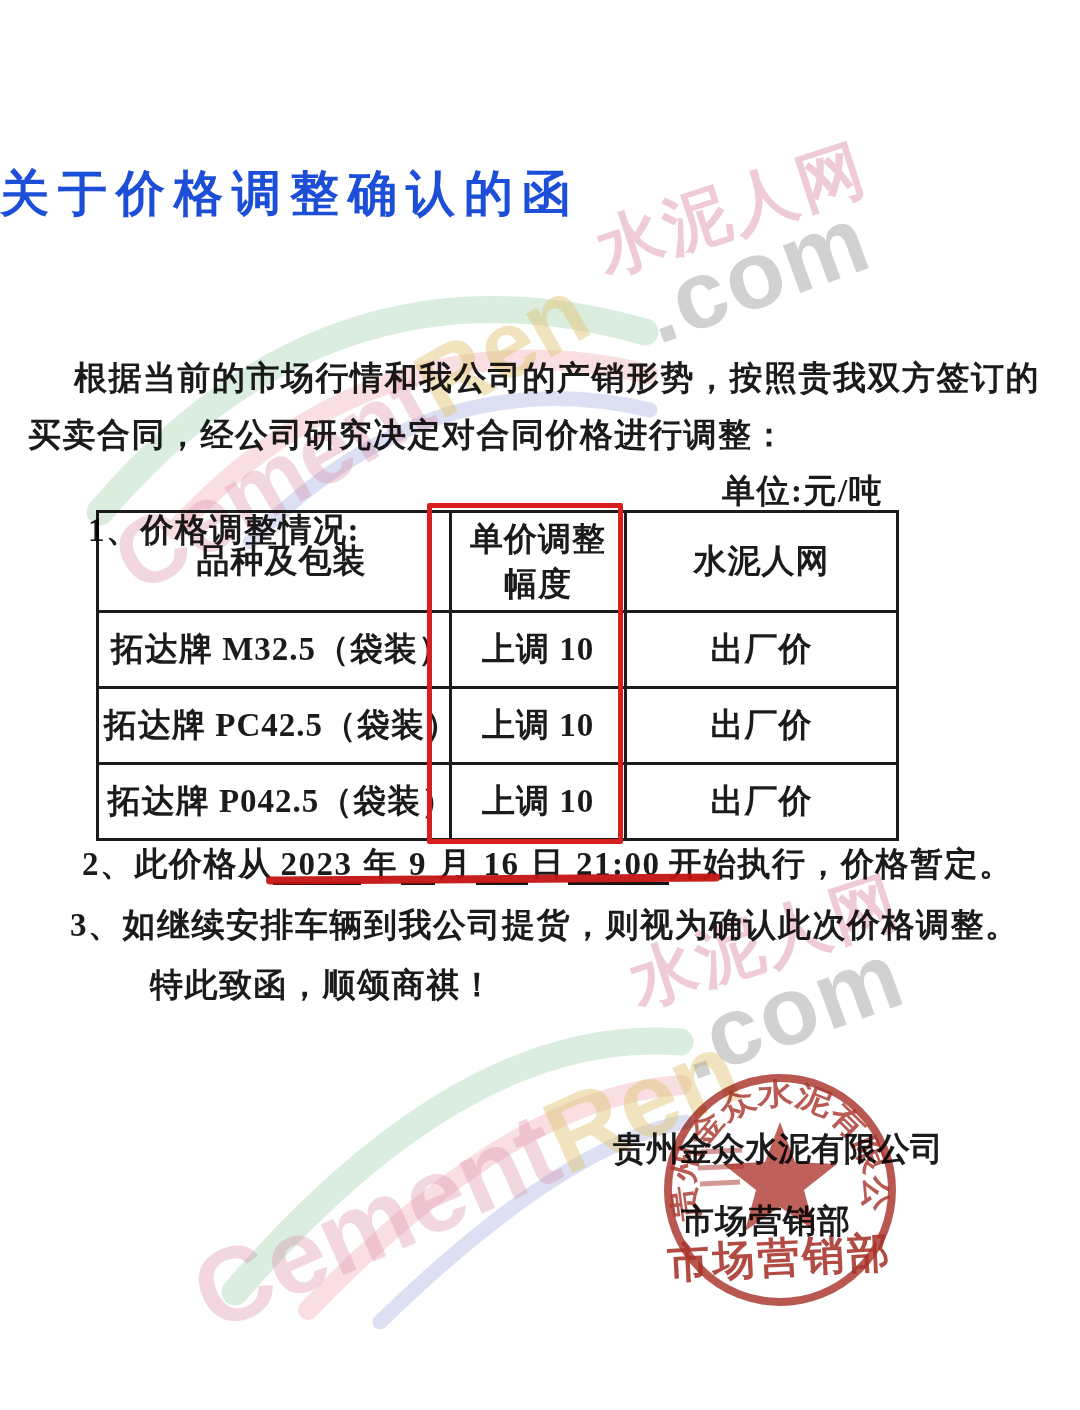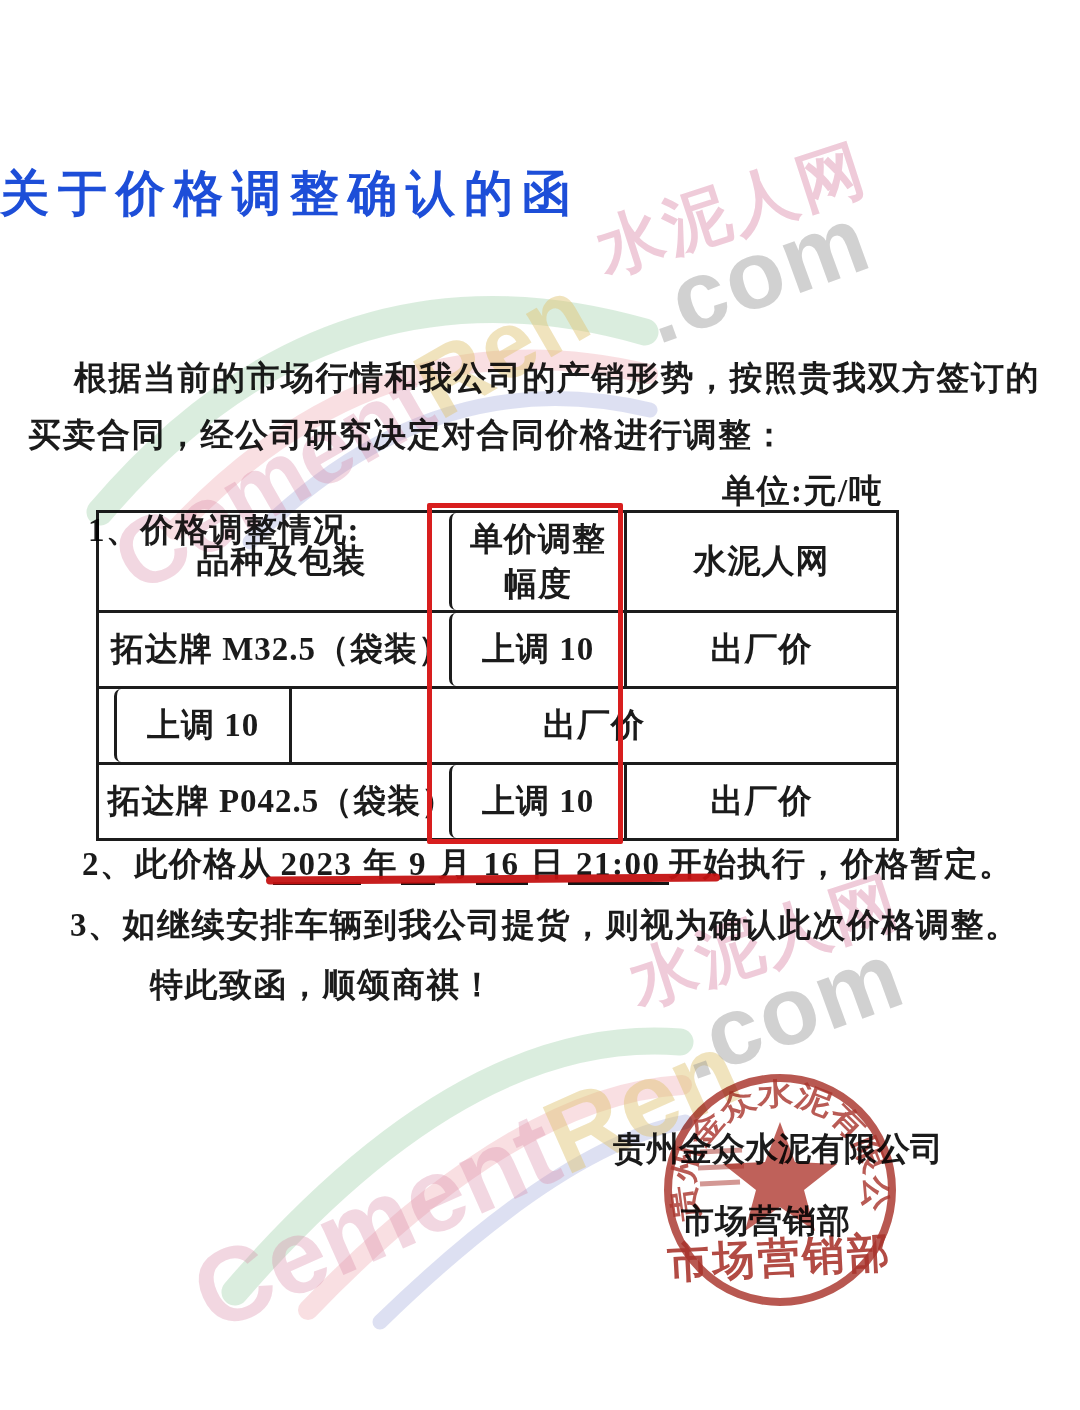--- a/index.html
+++ b/index.html
@@ -26,21 +26,21 @@
   .doc-table{
     left:96px;top:510px;width:797px;border:3px solid #1c1c1c;
     display:flex;flex-direction:column;background:transparent;
   }
   .tr{display:flex;height:73px;border-top:3px solid #1c1c1c;padding-left:15px;}
   .tr.head{height:97px;border-top:none;}
   .td{display:flex;align-items:center;justify-content:center;
       border-left:3px solid #1c1c1c;font-size:33px;font-weight:600;
       letter-spacing:1px;color:#1b1b1b;white-space:nowrap;}
   .td.c1{width:335px;border-left:none;}
-  .td.c2{width:172px;border-radius:7px;}
+  .td.c2{width:172px;}
   .td.c3{flex:1;}
   .td .stack{display:flex;flex-direction:column;align-items:center;line-height:45px;}
   
   .point2{left:70px;top:842px;margin-left:12px;}
   .point3{left:70px;top:903px;}
   .closing{left:128px;top:963px;margin-left:22px;}
   .u-seg{border-bottom:3px solid #151515;padding:0 8px;}
   .u-unit{margin:0 3px;}
   
   .sig-company{left:613px;top:1127px;letter-spacing:0px;}
@@ -133,20 +133,21 @@
         </div>
       </div>
       <div class="td c3">水泥人网</div>
     </div>
     <div class="tr">
       <div class="td c1">拓达牌 M32.5（袋装）</div>
       <div class="td c2">上调 10</div>
       <div class="td c3">出厂价</div>
     </div>
     <div class="tr">
+      <div class="td c1">拓达牌 PC42.5（袋装）</div>
       <div class="td c2">上调 10</div>
       <div class="td c3">出厂价</div>
     </div>
     <div class="tr">
       <div class="td c1">拓达牌 P042.5（袋装）</div>
       <div class="td c2">上调 10</div>
       <div class="td c3">出厂价</div>
     </div>
   </div>
 

